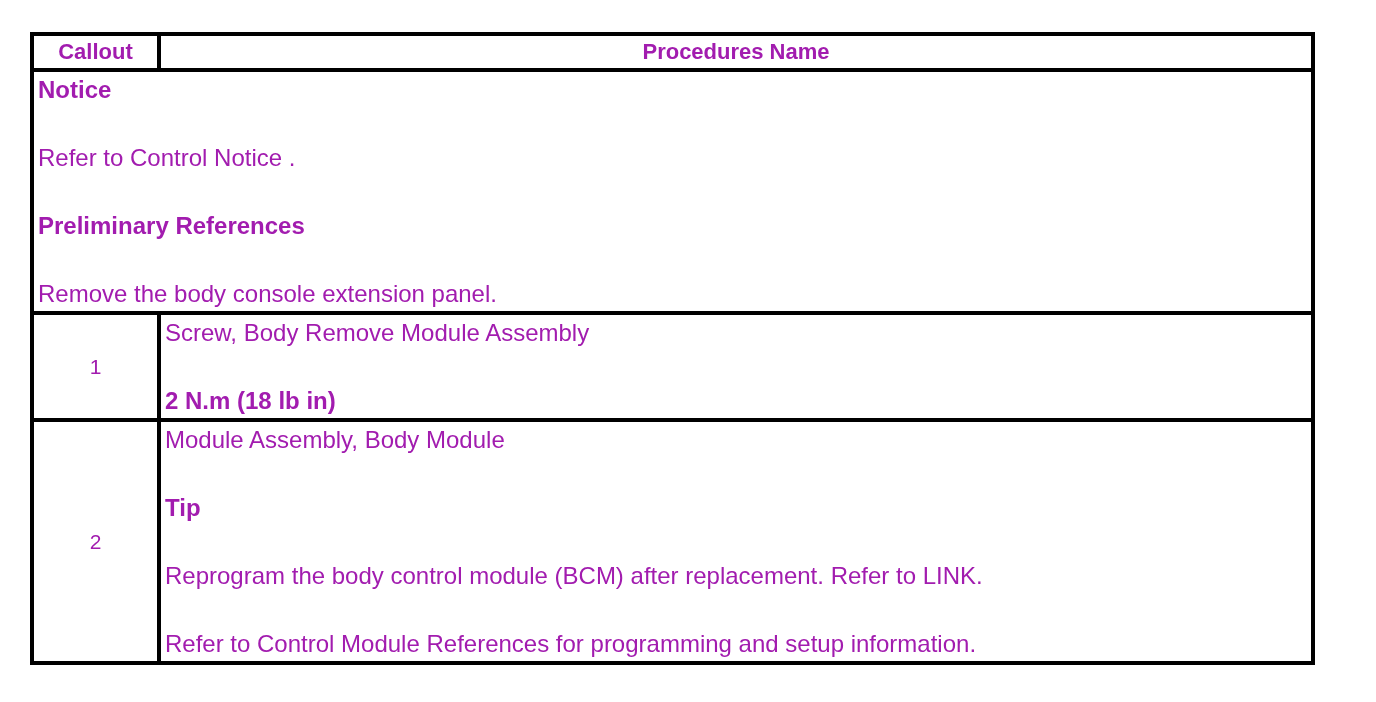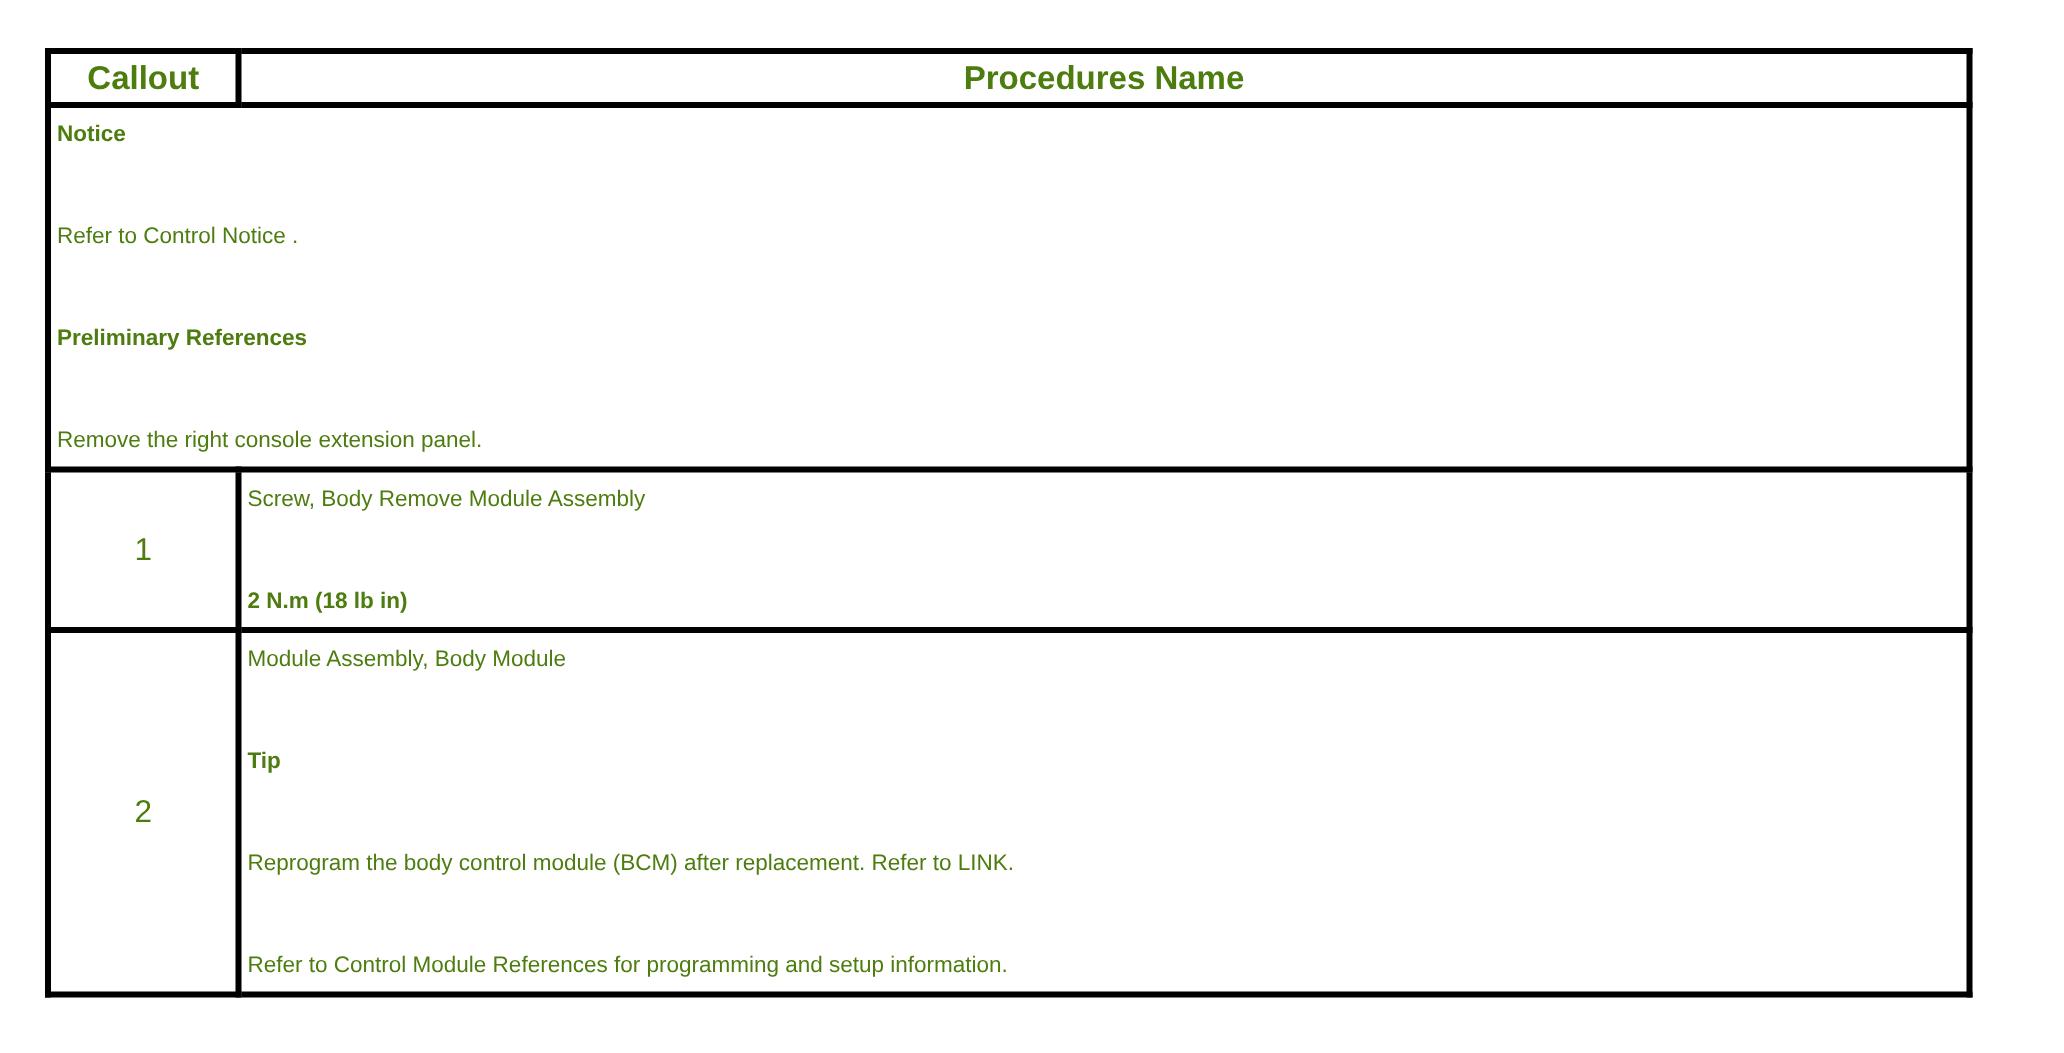--- a/index.html
+++ b/index.html
@@ -1,21 +1,21 @@
 <!DOCTYPE html>
 <html><head>
 <meta charset="utf-8">
 <style>
   html, body { margin: 0; padding: 0; background: #ffffff; }
   .page {
     position: relative;
     width: 1376px;
     height: 702px;
     background: #ffffff;
-    color: #4d7c0f;
+    color: #a21caf;
     font-family: "Liberation Sans", "DejaVu Sans", sans-serif;
     overflow: hidden;
   }
   table.component-table {
     position: absolute;
     left: 30px;
     top: 32px;
     width: 1285px;
     border-collapse: collapse;
     table-layout: fixed;
@@ -33,21 +33,21 @@
     text-align: center;
     vertical-align: middle;
     line-height: 1;
   }
   tr.notice-row { height: 240px; }
   tr.item-row-1 { height: 105px; }
   tr.item-row-2 { height: 241px; }
   td.content-cell {
     vertical-align: top;
     padding: 1px 8px 0 4px;
-    font-size: 15px;
+    font-size: 24px;
     line-height: 34px;
   }
   td.callout-cell {
     text-align: center;
     vertical-align: middle;
     font-size: 21px;
   }
   td.content-cell p { margin: 0 0 34px 0; }
   td.content-cell p:last-child { margin-bottom: 0; }
   .bold { font-weight: bold; }
@@ -64,21 +64,21 @@
     <tbody>
       <tr class="header-row">
         <th class="header-cell">Callout</th>
         <th class="header-cell">Procedures Name</th>
       </tr>
       <tr class="notice-row">
         <td class="content-cell" colspan="2">
           <p class="bold">Notice</p>
           <p>Refer to Control Notice .</p>
           <p class="bold">Preliminary References</p>
-          <p>Remove the right console extension panel.</p>
+          <p>Remove the body console extension panel.</p>
         </td>
       </tr>
       <tr class="item-row-1">
         <td class="callout-cell">1</td>
         <td class="content-cell">
           <p>Screw, Body Remove Module Assembly</p>
           <p class="bold">2 N.m (18 lb in)</p>
         </td>
       </tr>
       <tr class="item-row-2">

